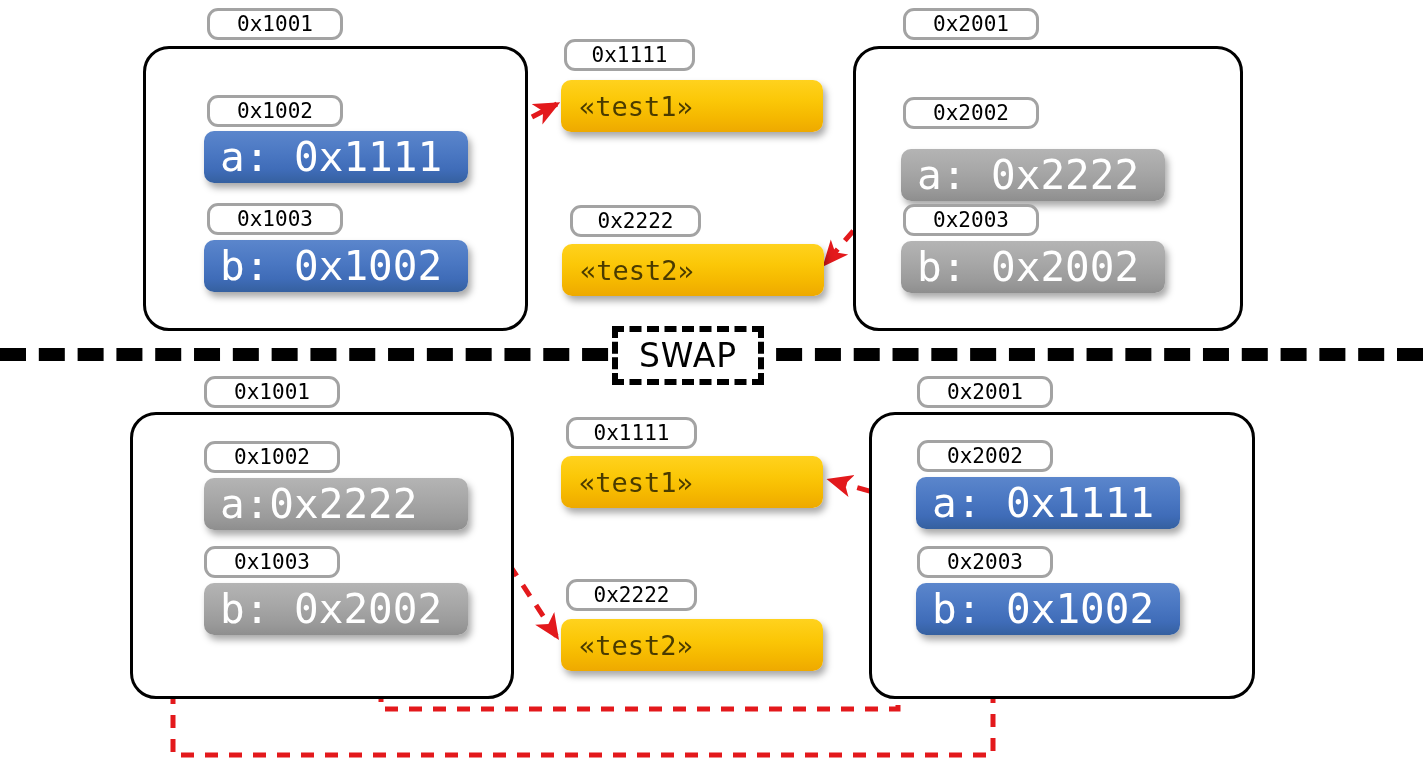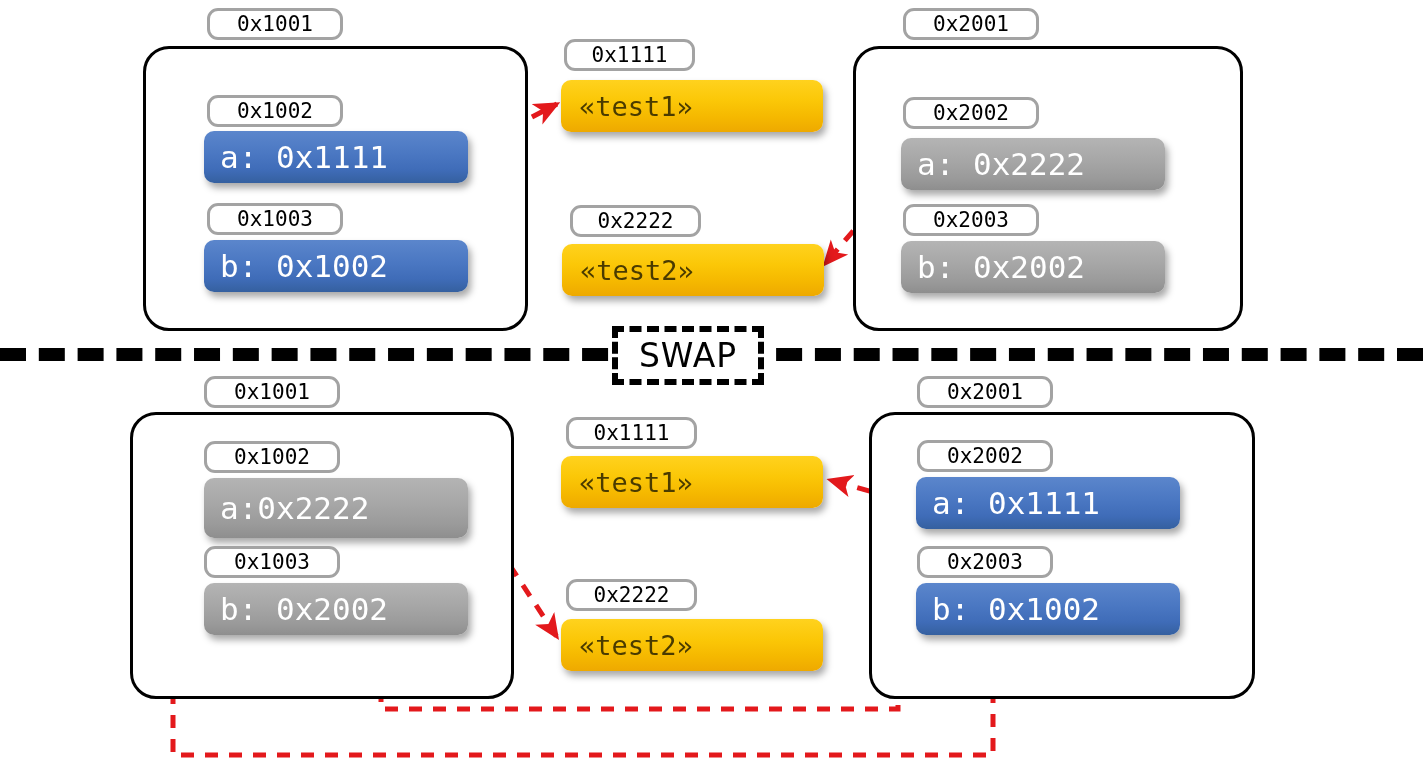--- a/index.html
+++ b/index.html
@@ -12,21 +12,21 @@
 
   
   .addr{position:absolute;border:3px solid #a3a3a3;border-radius:11px;background:#fff;
         font-family:"DejaVu Sans Mono",monospace;font-size:21px;color:#000;
         display:flex;align-items:center;justify-content:center;box-sizing:border-box;
         letter-spacing:0px;z-index:6;}
 
   
   .cell{position:absolute;border-radius:10px;box-sizing:border-box;
         display:flex;align-items:center;
-        font-family:"DejaVu Sans Mono",monospace;font-size:31px;
+        font-family:"DejaVu Sans Mono",monospace;font-size:41px;
         color:#ffffff;padding-left:16px;white-space:pre;z-index:5;
         box-shadow:3px 5px 7px rgba(0,0,0,0.34);}
   .cell.blue{background:linear-gradient(to bottom,#5b86cc 0%,#4a77c2 45%,#3f6cb8 75%,#35609f 100%);}
   .cell.gray{background:linear-gradient(to bottom,#b4b4b4 0%,#a6a6a6 45%,#9a9a9a 78%,#8e8e8e 100%);}
   .cell.yellow{background:linear-gradient(to bottom,#ffd21e 0%,#fbc707 40%,#f5b800 72%,#eea900 100%);
                color:#4a3b00;font-size:27px;padding-left:18px;}
 
   
   #divider{position:absolute;left:0;top:348px;width:1423px;height:0;
            border-top:13px dashed #000;z-index:3;}
@@ -83,30 +83,30 @@
   <div class="addr" style="left:564px;top:39px;width:131px;height:32px;">0x1111</div>
   <div class="cell yellow" style="left:561px;top:80px;width:262px;height:52px;">«test1»</div>
 
   <div class="addr" style="left:570px;top:205px;width:131px;height:32px;">0x2222</div>
   <div class="cell yellow" style="left:562px;top:244px;width:262px;height:52px;">«test2»</div>
 
   <div class="frame" style="left:853px;top:46px;width:390px;height:285px;"></div>
   <div class="addr" style="left:903px;top:8px;width:136px;height:32px;">0x2001</div>
 
   <div class="addr" style="left:903px;top:97px;width:136px;height:32px;">0x2002</div>
-  <div class="cell gray" style="left:901px;top:138px;width:264px;height:52px;">a: 0x2222</div>
+  <div class="cell gray" style="left:901px;top:149px;width:264px;height:52px;">a: 0x2222</div>
 
   <div class="addr" style="left:903px;top:204px;width:136px;height:32px;">0x2003</div>
   <div class="cell gray" style="left:901px;top:241px;width:264px;height:52px;">b: 0x2002</div>
 
   <div class="frame" style="left:130px;top:412px;width:384px;height:287px;"></div>
   <div class="addr" style="left:204px;top:376px;width:136px;height:32px;">0x1001</div>
 
   <div class="addr" style="left:204px;top:441px;width:136px;height:32px;">0x1002</div>
-  <div class="cell gray" style="left:204px;top:478px;width:264px;height:60px;">a:0x2222</div>
+  <div class="cell gray" style="left:204px;top:478px;width:264px;height:52px;">a:0x2222</div>
 
   <div class="addr" style="left:204px;top:546px;width:136px;height:32px;">0x1003</div>
   <div class="cell gray" style="left:204px;top:583px;width:264px;height:52px;">b: 0x2002</div>
 
   <div class="addr" style="left:566px;top:417px;width:131px;height:32px;">0x1111</div>
   <div class="cell yellow" style="left:561px;top:456px;width:262px;height:52px;">«test1»</div>
 
   <div class="addr" style="left:566px;top:579px;width:131px;height:32px;">0x2222</div>
   <div class="cell yellow" style="left:561px;top:619px;width:262px;height:52px;">«test2»</div>
 

